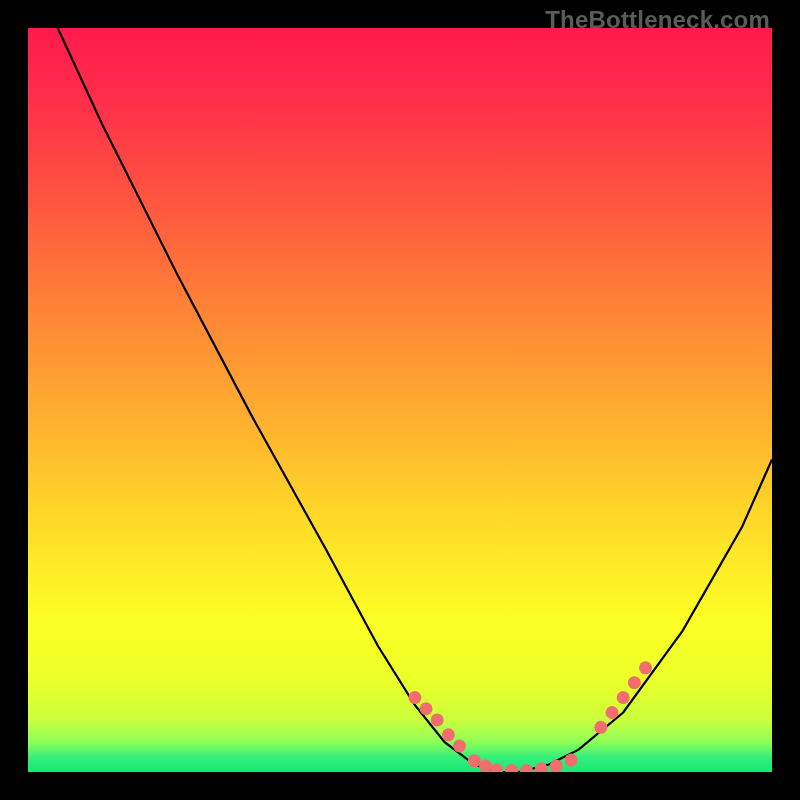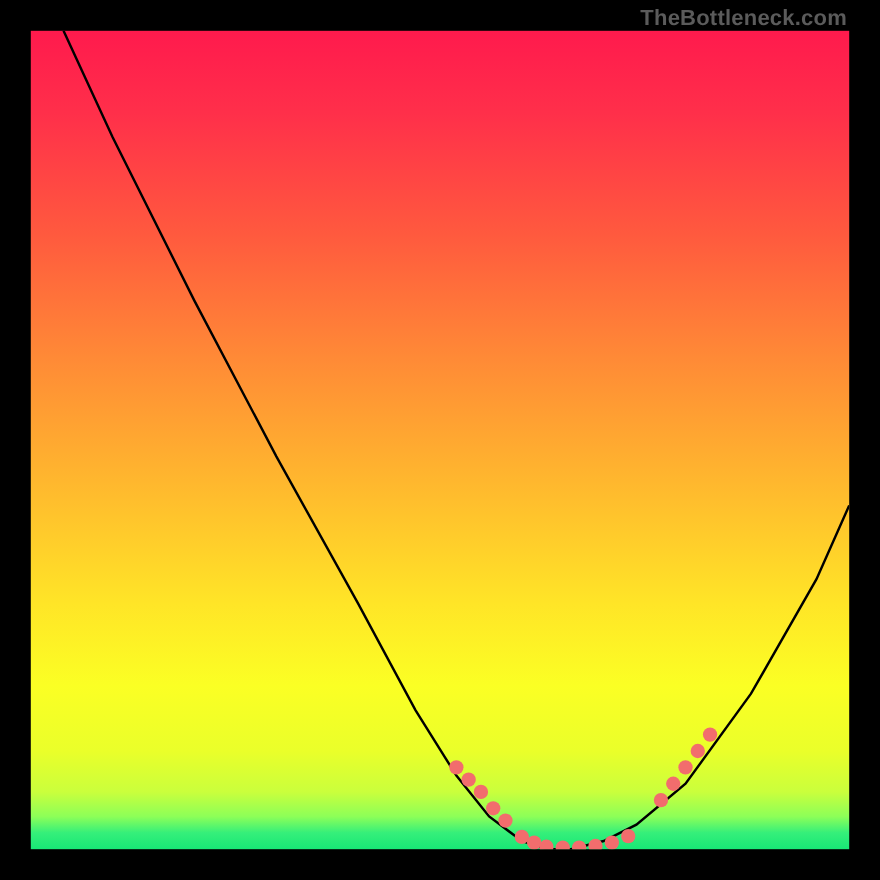--- a/index.html
+++ b/index.html
@@ -37,21 +37,21 @@
       #8dff58 96%,
       #35ef7a 98%,
       #18e876 100%
     );
   }
   .watermark {
     position: absolute;
     top: 6px;
     right: 30px;
     font-family: Arial, Helvetica, sans-serif;
-    font-size: 20px;
+    font-size: 24px;
     font-weight: 600;
     color: #5b5b5b;
     letter-spacing: 0.2px;
     user-select: none;
   }
   svg.curve {
     position: absolute;
     left: 0;
     top: 0;
     pointer-events: none;

